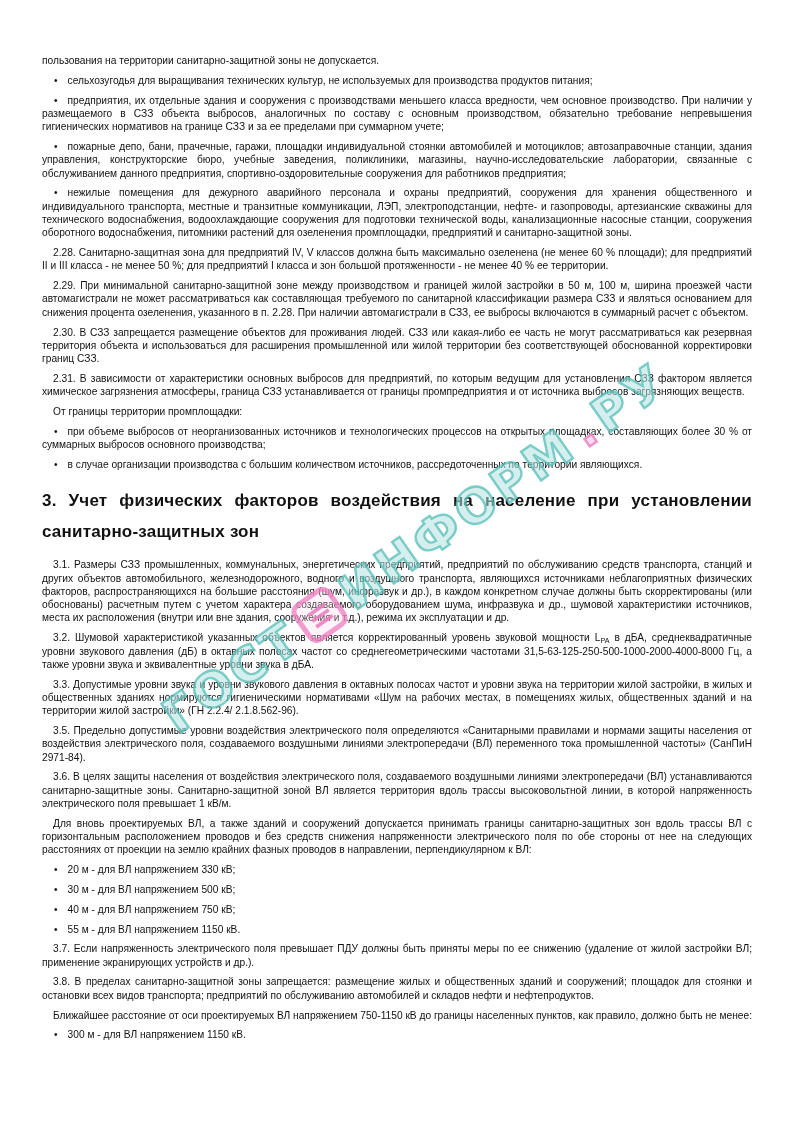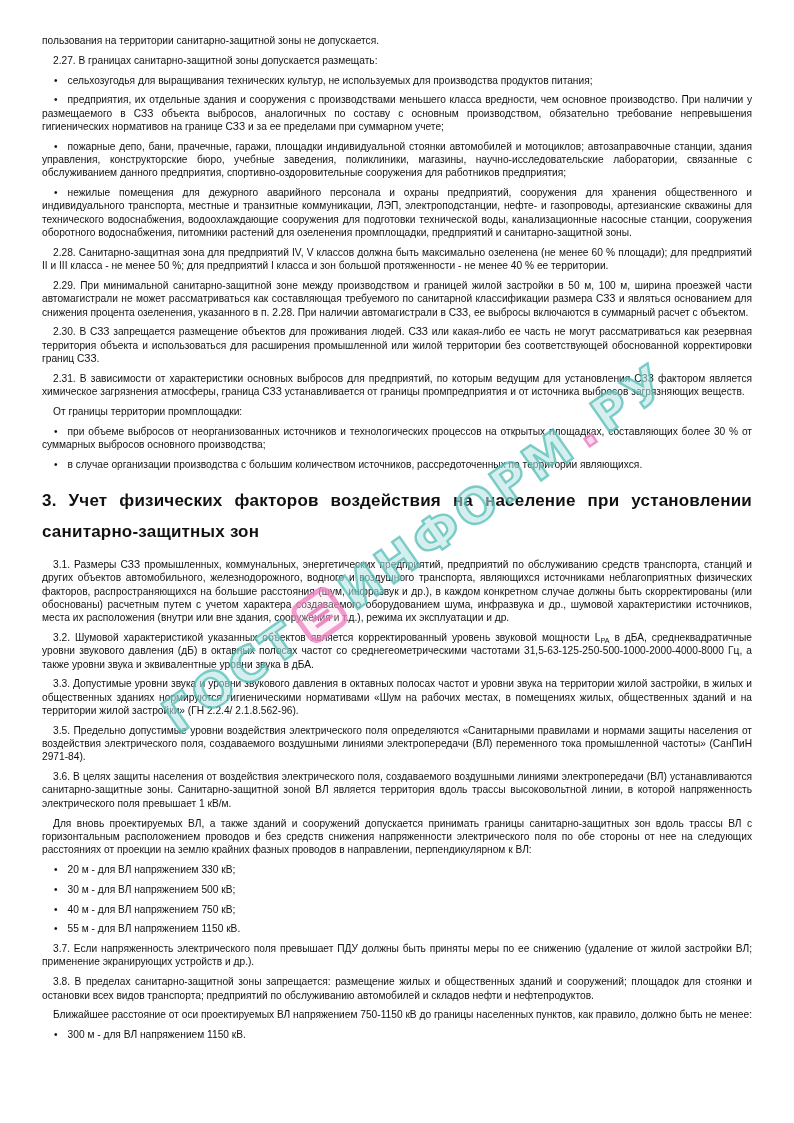--- a/index.html
+++ b/index.html
@@ -17,21 +17,21 @@
     position: absolute;
     left: 42px;
     top: 34px;
     width: 710px;
     font-size: 10.2px;
     line-height: 13.3px;
     text-align: justify;
   }
   .doc p { margin: 0 0 6.5px 0; }
   .doc p.p { text-indent: 11px; }
-  .doc p.p-cont { text-indent: 0; }
+  .doc p.p-cont { text-indent: 0; margin-top: 20px; }
   .doc p.bullet { text-indent: 12px; }
   .doc p.bullet .dot {
     display: inline;
     margin-right: 10px;
     font-size: 10.2px;
   }
   .doc sub {
     font-size: 0.7em;
     line-height: 0;
     vertical-align: -0.25em;
@@ -94,21 +94,20 @@
     color: rgba(235, 121, 190, 0.85);
   }
 </style>
 </head>
 <body>
 
 <div class="page">
 
   <div class="doc" id="doc-body">
       <p class="p-cont"><span>пользования на территории санитарно-защитной зоны не допускается.</span></p>
-      <p class="p"><span>2.27. В границах санитарно-защитной зоны допускается размещать:</span></p>
       <p class="bullet"><span class="dot">•</span><span>сельхозугодья для выращивания технических культур, не используемых для производства продуктов питания;</span></p>
       <p class="bullet"><span class="dot">•</span><span>предприятия, их отдельные здания и сооружения с производствами меньшего класса вредности, чем основное производство. При наличии у размещаемого в СЗЗ объекта выбросов, аналогичных по составу с основным производством, обязательно требование непревышения гигиенических нормативов на границе СЗЗ и за ее пределами при суммарном учете;</span></p>
       <p class="bullet"><span class="dot">•</span><span>пожарные депо, бани, прачечные, гаражи, площадки индивидуальной стоянки автомобилей и мотоциклов; автозаправочные станции, здания управления, конструкторские бюро, учебные заведения, поликлиники, магазины, научно-исследовательские лаборатории, связанные с обслуживанием данного предприятия, спортивно-оздоровительные сооружения для работников предприятия;</span></p>
       <p class="bullet"><span class="dot">•</span><span>нежилые помещения для дежурного аварийного персонала и охраны предприятий, сооружения для хранения общественного и индивидуального транспорта, местные и транзитные коммуникации, ЛЭП, электроподстанции, нефте- и газопроводы, артезианские скважины для технического водоснабжения, водоохлаждающие сооружения для подготовки технической воды, канализационные насосные станции, сооружения оборотного водоснабжения, питомники растений для озеленения промплощадки, предприятий и санитарно-защитной зоны.</span></p>
       <p class="p"><span>2.28. Санитарно-защитная зона для предприятий IV, V классов должна быть максимально озеленена (не менее 60 % площади); для предприятий II и III класса - не менее 50 %; для предприятий I класса и зон большой протяженности - не менее 40 % ее территории.</span></p>
       <p class="p"><span>2.29. При минимальной санитарно-защитной зоне между производством и границей жилой застройки в 50 м, 100 м, ширина проезжей части автомагистрали не может рассматриваться как составляющая требуемого по санитарной классификации размера СЗЗ и являться основанием для снижения процента озеленения, указанного в п. 2.28. При наличии автомагистрали в СЗЗ, ее выбросы включаются в суммарный расчет с объектом.</span></p>
       <p class="p"><span>2.30. В СЗЗ запрещается размещение объектов для проживания людей. СЗЗ или какая-либо ее часть не могут рассматриваться как резервная территория объекта и использоваться для расширения промышленной или жилой территории без соответствующей обоснованной корректировки границ СЗЗ.</span></p>
       <p class="p"><span>2.31. В зависимости от характеристики основных выбросов для предприятий, по которым ведущим для установления СЗЗ фактором является химическое загрязнения атмосферы, граница СЗЗ устанавливается от границы промпредприятия и от источника выбросов загрязняющих веществ.</span></p>
       <p class="p"><span>От границы территории промплощадки:</span></p>
       <p class="bullet"><span class="dot">•</span><span>при объеме выбросов от неорганизованных источников и технологических процессов на открытых площадках, составляющих более 30 % от суммарных выбросов основного производства;</span></p>

